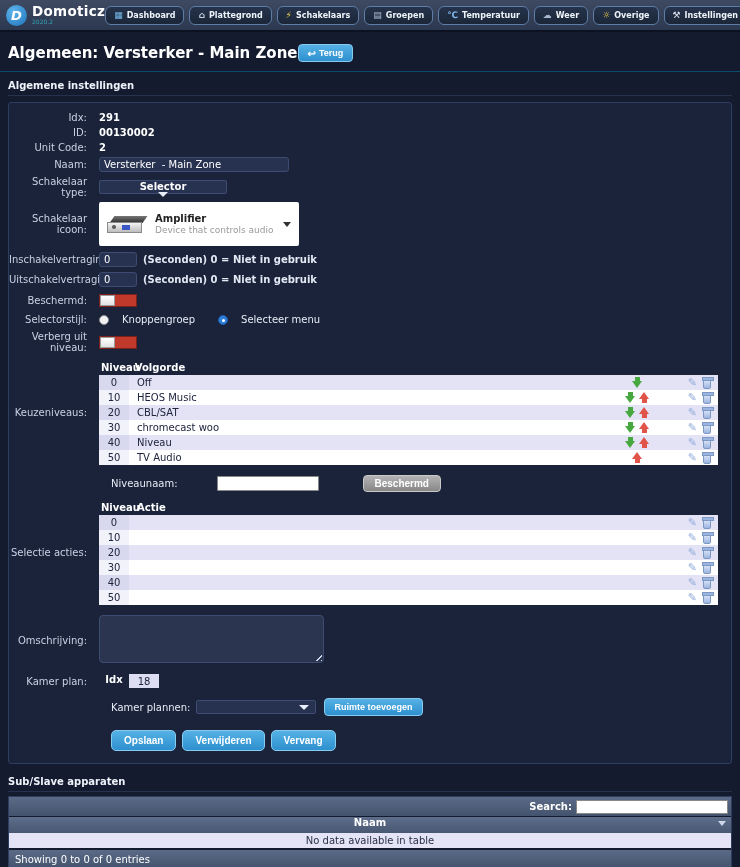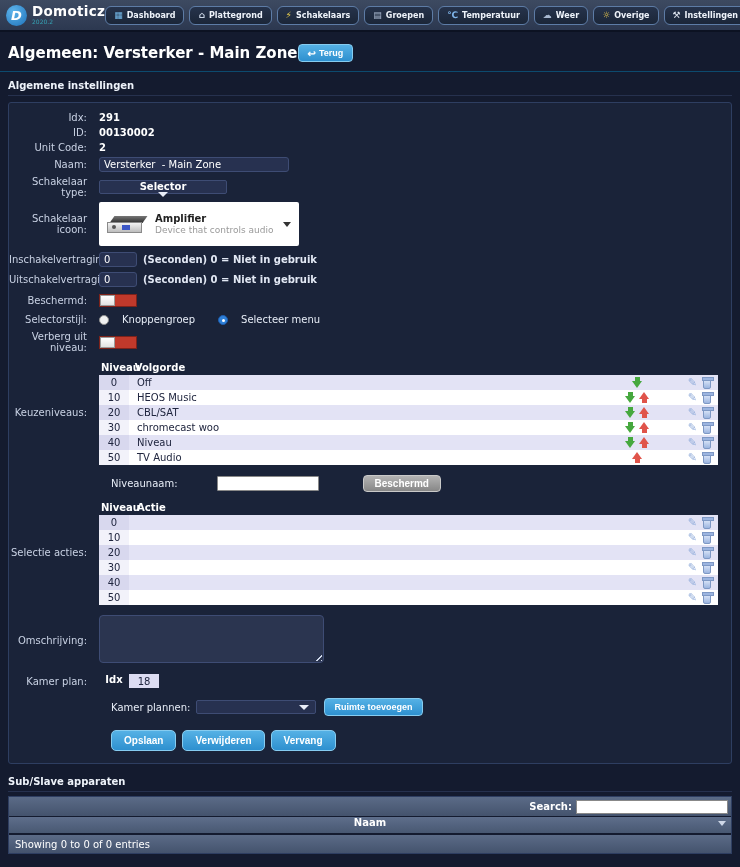--- a/index.html
+++ b/index.html
@@ -431,14 +431,15 @@
 
 <div class="dtwrap">
   <div class="dt-search">
     <span class="dt-search-lbl">Search:</span>
     <input class="dt-input" type="text" value="" style="">
   </div>
   <div class="dt-head">
     <span>Naam</span>
     <span class="sortic"></span>
   </div>
+  <div class="dt-empty">No data available in table</div>
   <div class="dt-info">Showing 0 to 0 of 0 entries</div>
 </div>
 
 </body></html>

